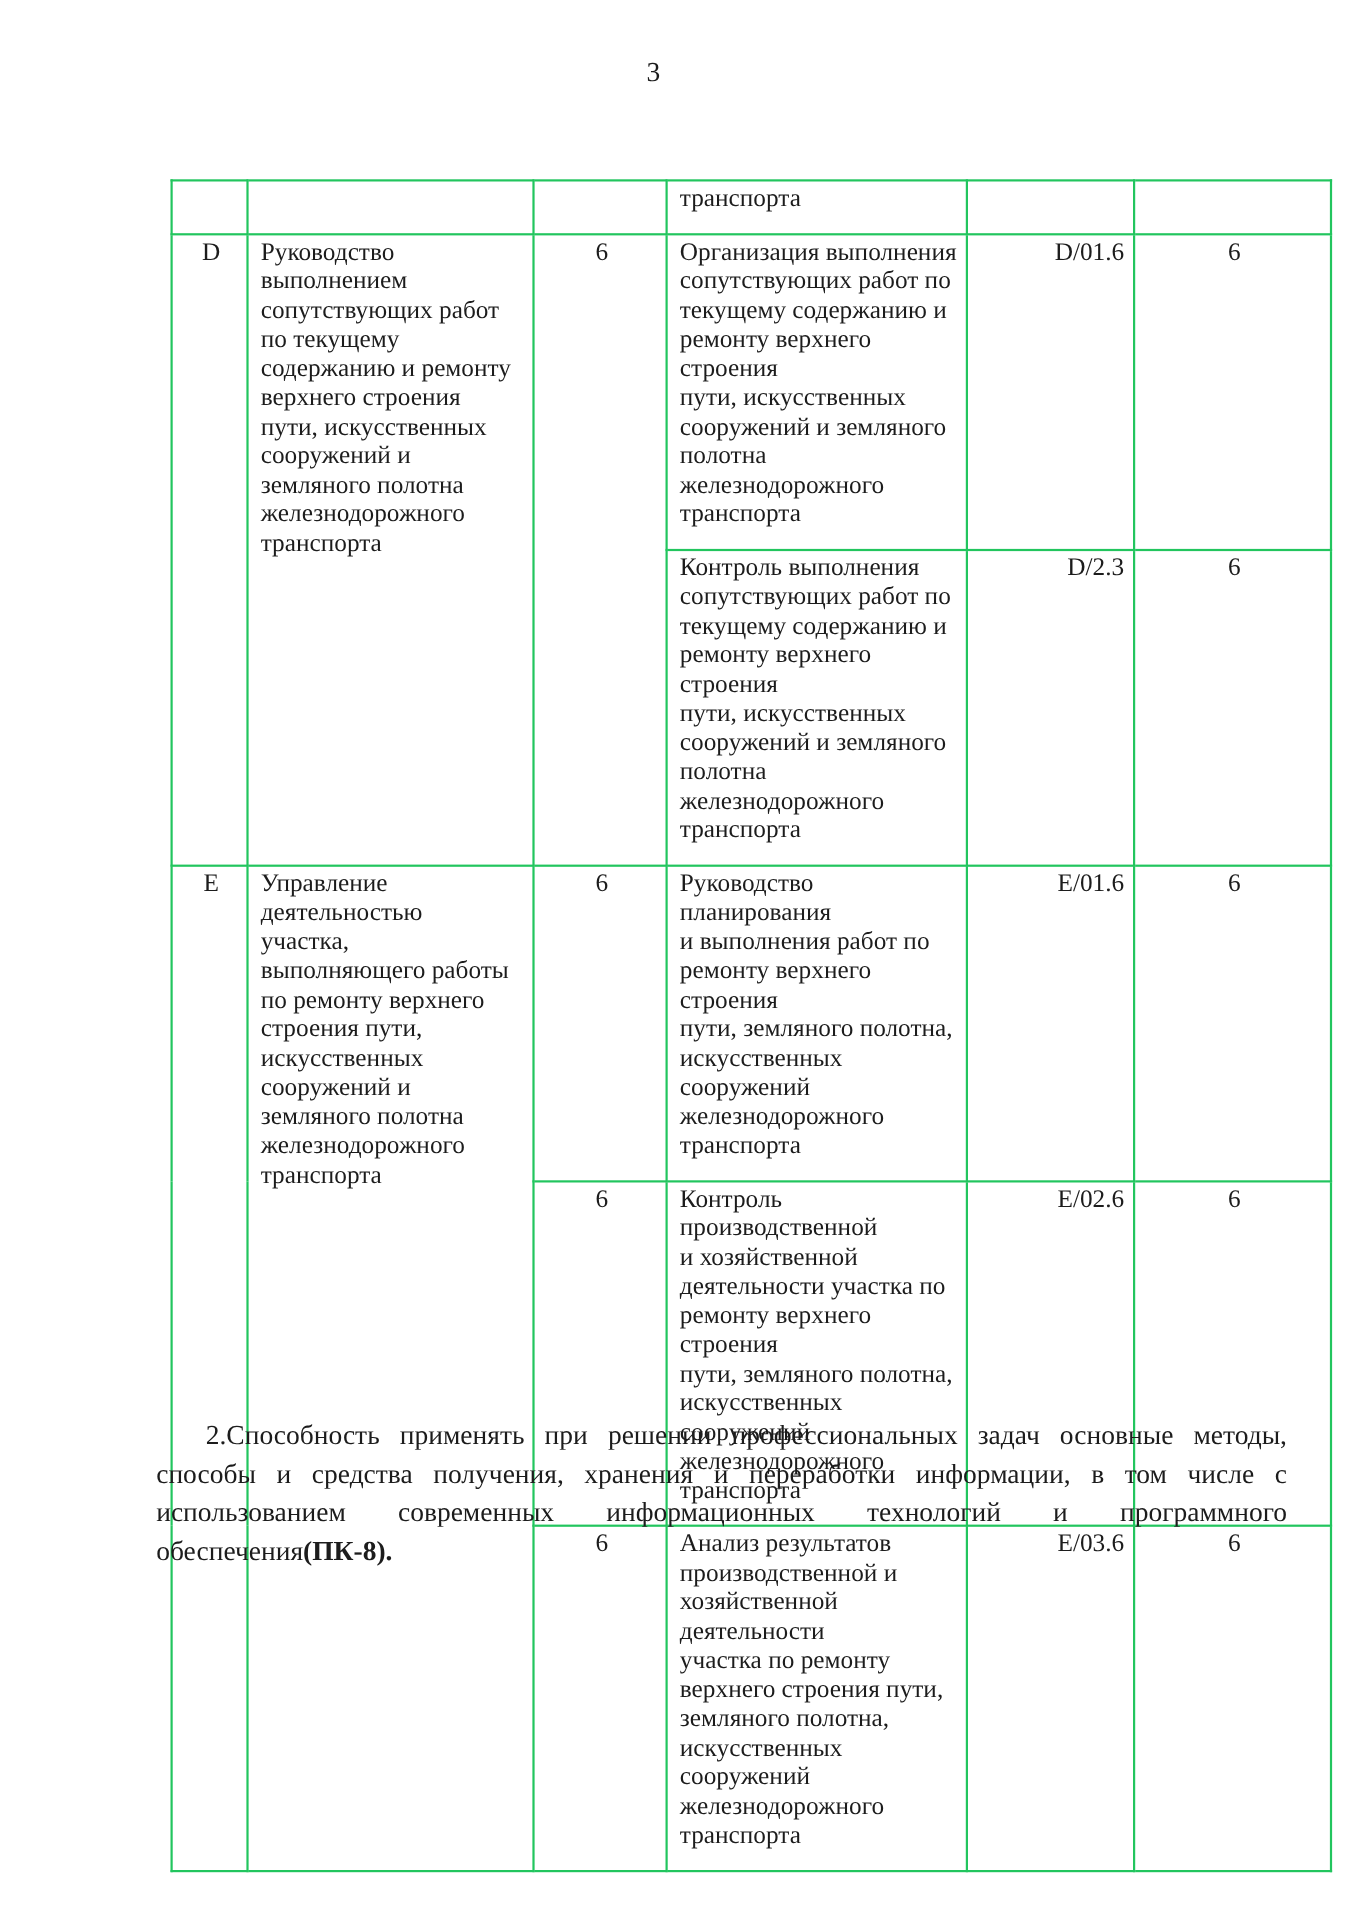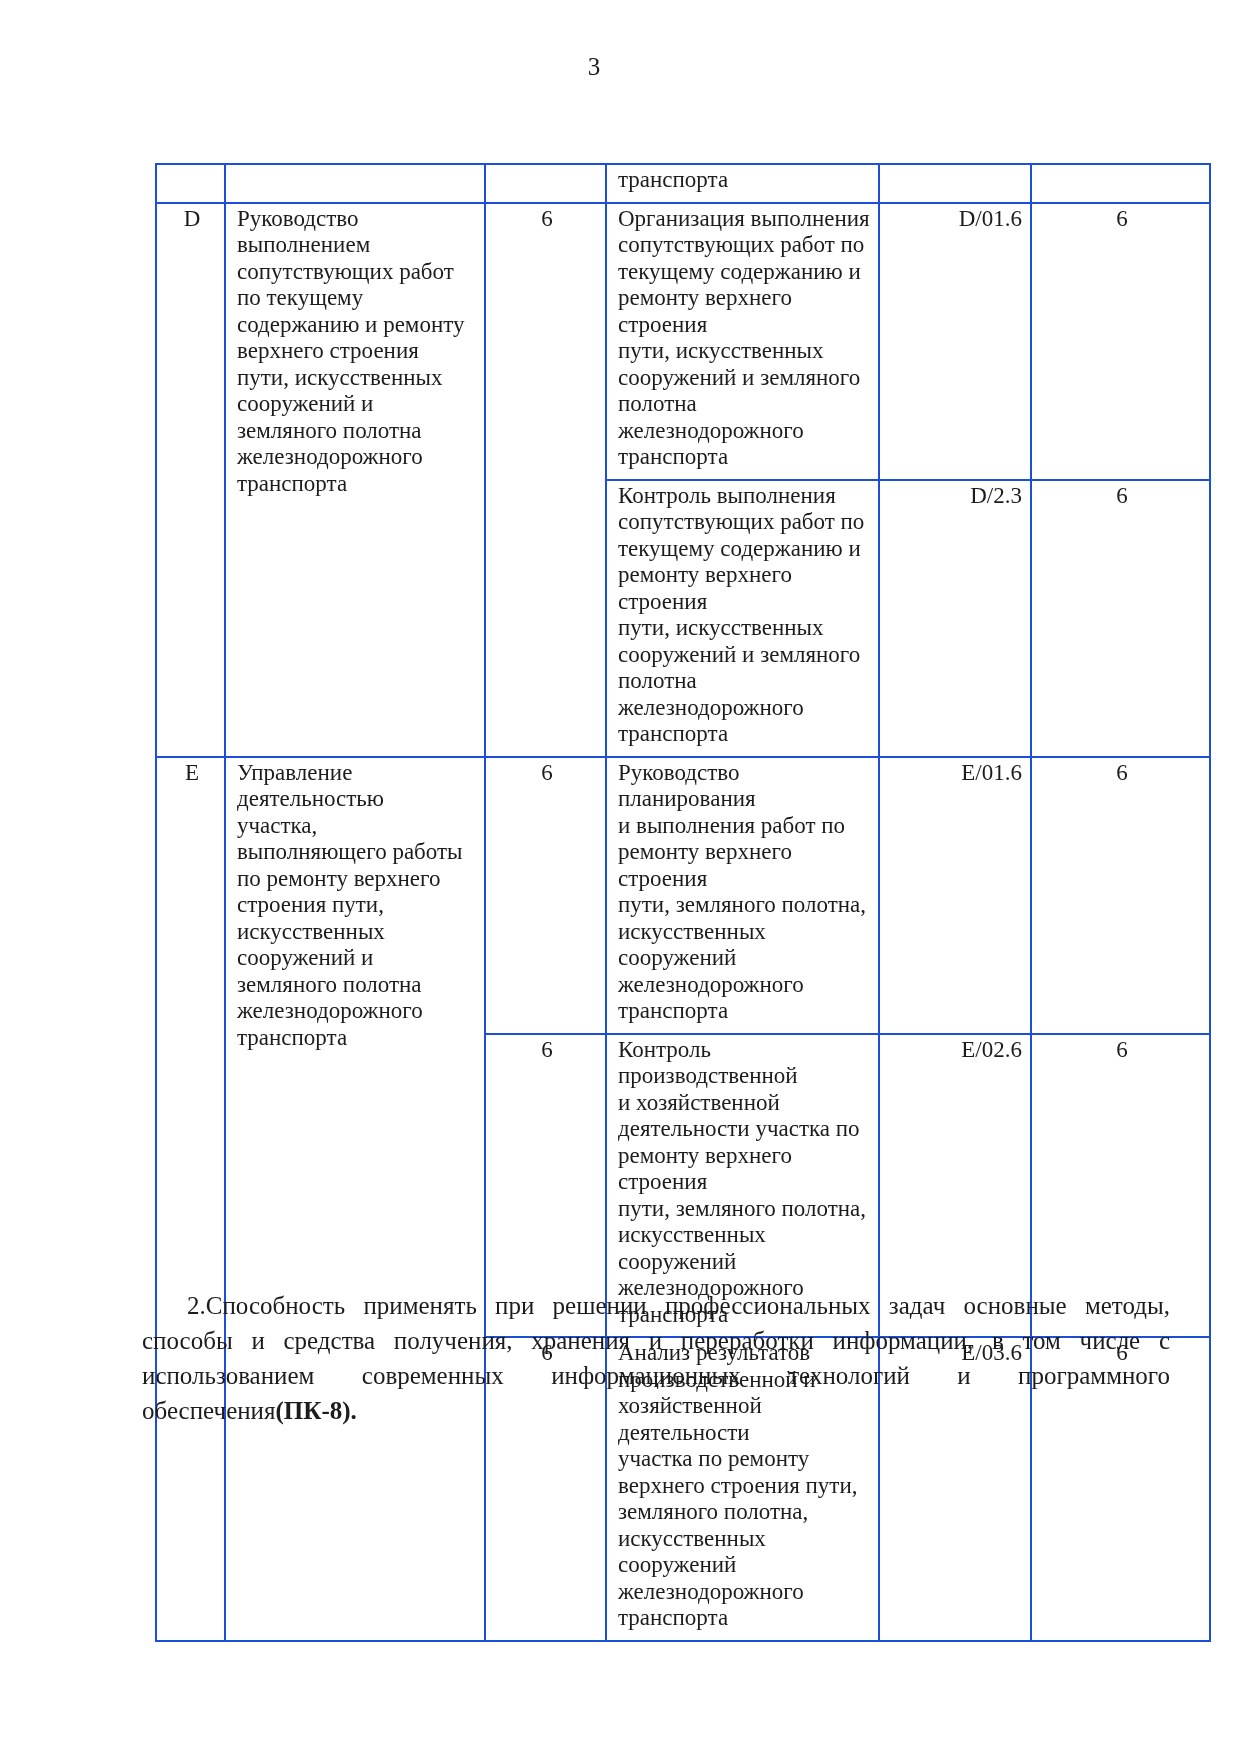--- a/index.html
+++ b/index.html
@@ -27,23 +27,23 @@
     position: absolute;
     left: 155px;
     top: 163px;
     width: 1015px;
     border-collapse: collapse;
     table-layout: fixed;
     font-size: 23px;
     line-height: 26.5px;
   }
   table.func-table td {
-    border: 2px solid #1d4ed8;
+    border: 2px solid #22c55e;
     vertical-align: top;
-    padding: 2px 8px 8px 11px;
+    padding: 2px 8px 18px 11px;
     overflow: hidden;
   }
   td.c-letter   { width: 48px;  text-align: center; padding-left: 2px; padding-right: 2px; }
   td.c-desc     { width: 239px; text-align: left; }
   td.c-level    { width: 100px; text-align: center; padding-left: 2px; padding-right: 2px; }
   td.c-subdesc  { width: 252px; text-align: left; }
   td.c-code     { width: 131px; text-align: right; padding-left: 2px; padding-right: 2px; }
   td.c-sublevel { width: 158px; text-align: center; padding-left: 2px; padding-right: 2px; }
   .pre { white-space: pre-line; }
   tr.h-carry  { height: 30px; }

